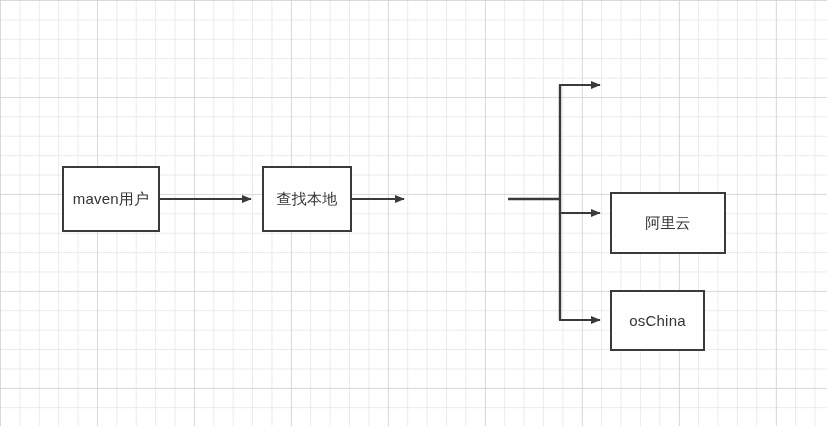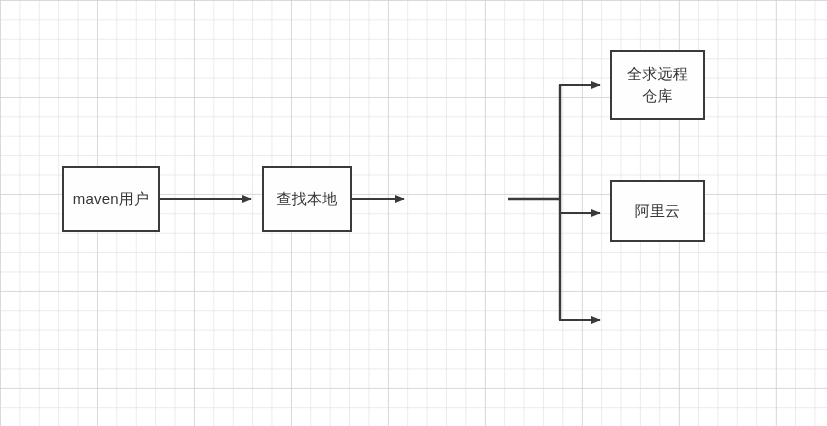--- a/index.html
+++ b/index.html
@@ -91,23 +91,22 @@
 
   <div class="node" style="left:262px; top:166px; width:90px; height:66px;">
     <span class="node-label">查找本地</span>
   </div>
 
   <div class="node" style="left:62px; top:166px; width:98px; height:66px;">
     <span class="node-label">maven用户</span>
   </div>
 
 
-  <div class="node" style="left:610px; top:50px; width:95px; height:70px;">
-    <span class="node-label">全求远程
-仓库</span>
-  </div>
 
-  <div class="node" style="left:610px; top:180px; width:95px; height:62px;">
+  <div class="node" style="left:610px; top:192px; width:116px; height:62px;">
     <span class="node-label">阿里云</span>
   </div>
 
+  <div class="node" style="left:610px; top:290px; width:95px; height:61px;">
+    <span class="node-label">osChina</span>
+  </div>
 
 </div>
 
 </body></html>

